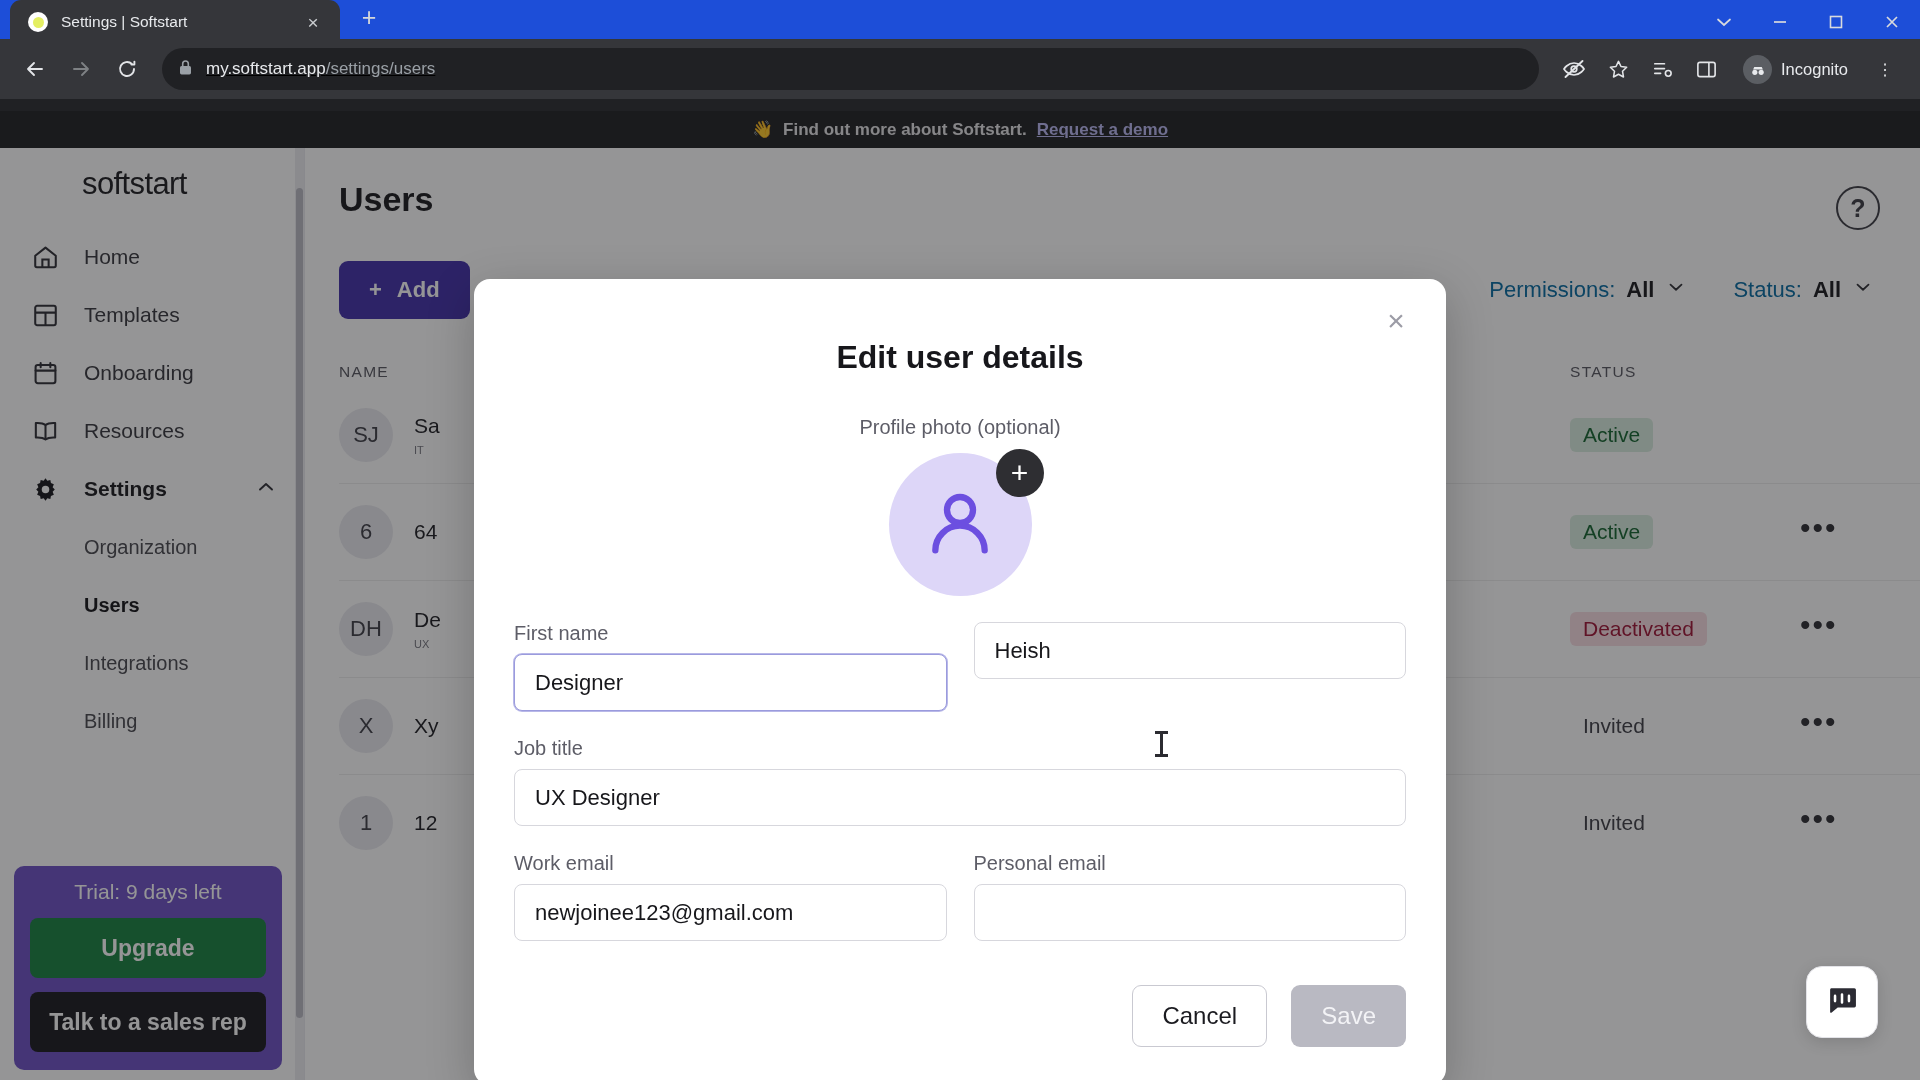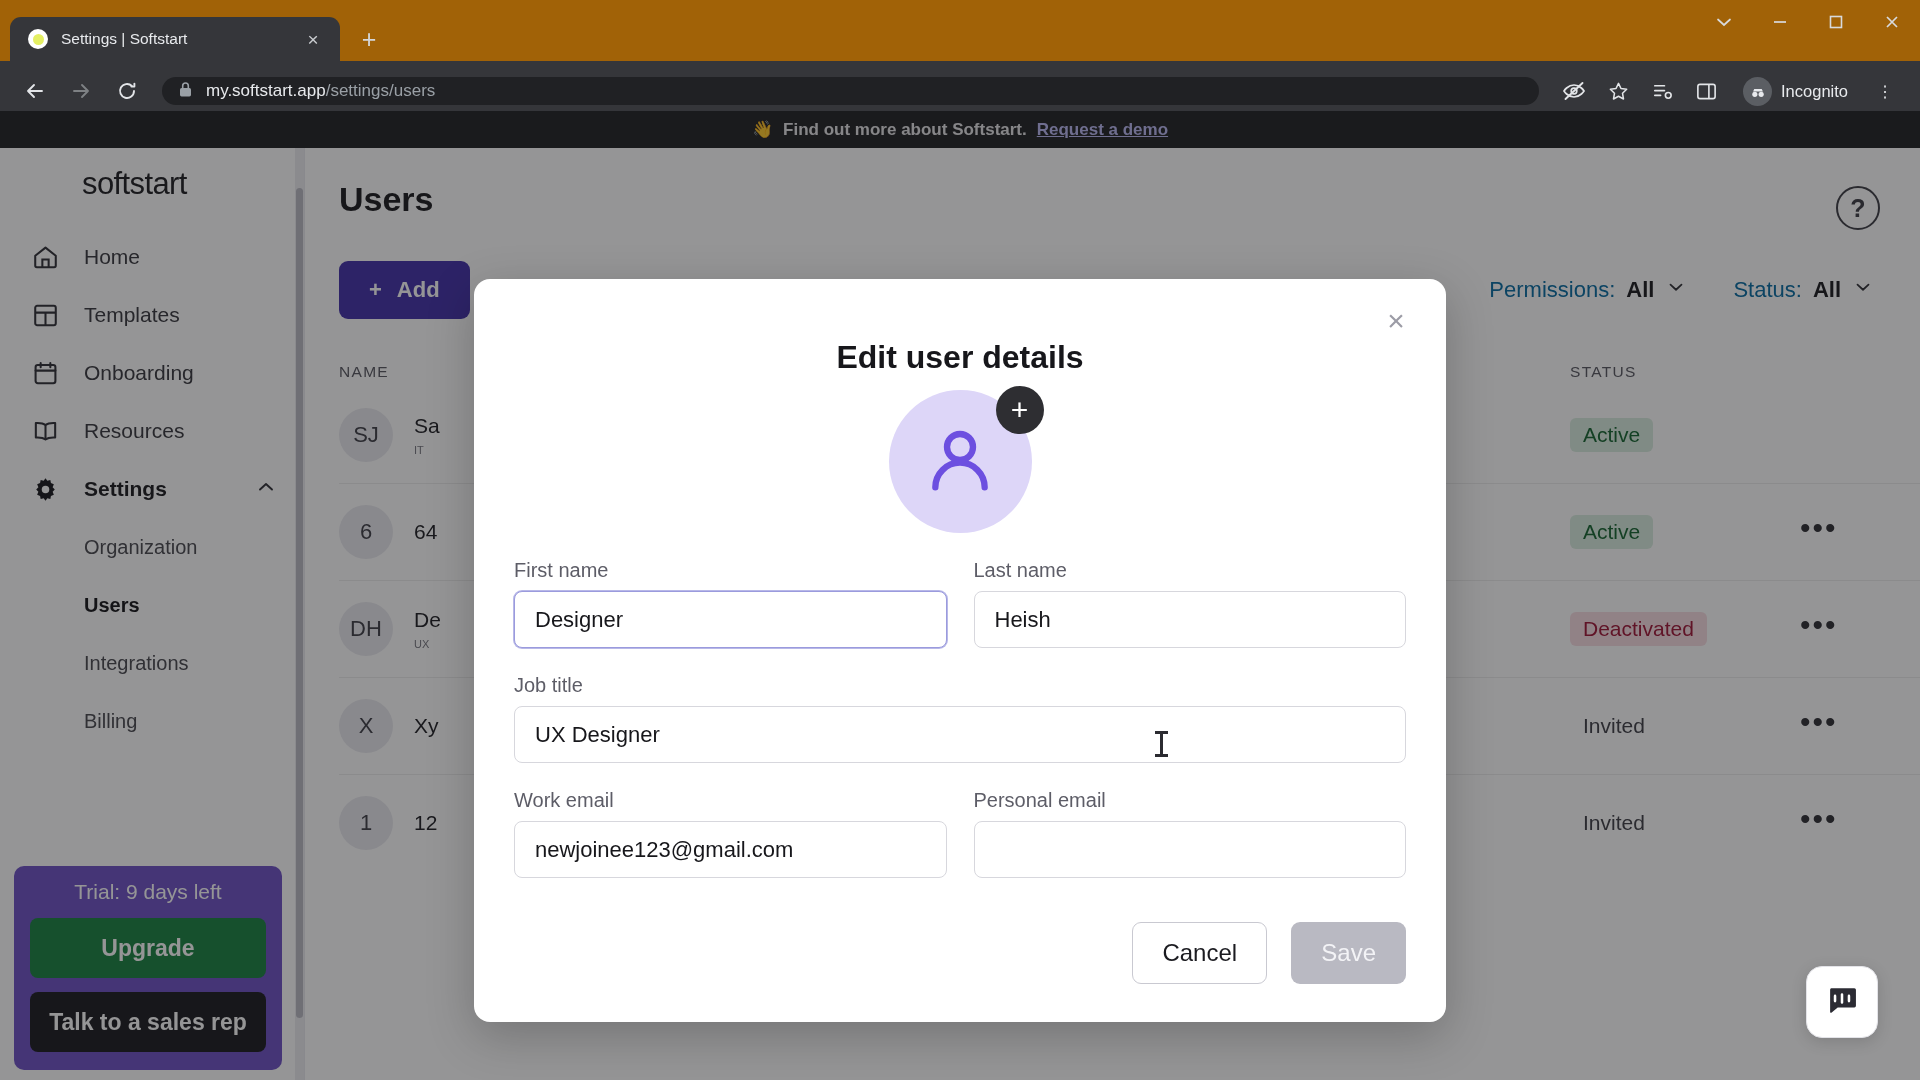--- a/index.html
+++ b/index.html
@@ -7,21 +7,21 @@
     width: 1920px; height: 1080px;
     overflow: hidden;
     font-family: "Liberation Sans", sans-serif;
     background: #1f2023;
   }
 
   
   .browser { width: 1920px; height: 1080px; position: relative; background:#202124; }
 
   .tabstrip {
-    height: 61px; background:#a16207; display:flex; align-items:flex-end;
+    height: 39px; background:#1d4ed8; display:flex; align-items:flex-start;
     padding-left: 10px; position:relative;
   }
   .tab {
     display:flex; align-items:center; gap:13px;
     height:44px; width:330px; border-radius:11px 11px 0 0;
     background:#35363a; padding:0 14px 0 18px; position:relative;
   }
   .tab-fav {
     width:20px; height:20px; border-radius:50%;
     background:#fff; display:flex; align-items:center; justify-content:center;
@@ -51,23 +51,23 @@
   .toolbar {
     height:60px; background:#35363a; display:flex; align-items:center;
     padding:0 14px; gap:4px;
   }
   .navbtn {
     width:42px;height:42px;border-radius:50%;display:flex;align-items:center;
     justify-content:center;color:#e3e5e8;
   }
   .navbtn.dim { color:#7e8184; }
   .omnibox {
-    flex:1; height:28px; background:#202124; border-radius:21px;
+    flex:1; height:42px; background:#202124; border-radius:21px;
     display:flex; align-items:center; padding:0 16px; gap:13px;
-    margin:0 10px; min-width:0;
+    margin:0 10px; min-width:0;text-decoration:underline;
   }
   .omni-url { font-size:17px; color:#e8eaed; white-space:nowrap; }
   .omni-url .path { color:#9aa0a6; }
   .tb-icons { display:flex; align-items:flex-end; gap:2px; }
   .tb-ico {
     width:42px;height:42px;border-radius:50%;display:flex;align-items:center;
     justify-content:center;color:#e3e5e8;
   }
   .incognito-pill {
     display:flex;align-items:center;gap:9px;height:42px;padding:0 14px 0 8px;
@@ -539,40 +539,40 @@
           </tbody>
         </table>
       </main>
     </div>
 
     <div class="overlay"></div>
 
     <div class="modal">
       <div class="modal-close">×</div>
       <div class="modal-title">Edit user details</div>
+      <div class="photo-label">Profile photo (optional)</div>
 
       <div class="avatar-wrap">
         <div class="avatar-big">
           <span>
             <svg width="80" height="80" viewBox="0 0 24 24">
                 <circle cx="12" cy="8.1" r="3.9" stroke="#6c4fe0" stroke-width="1.9" fill="none"></circle>
                 <path d="M4.6 20.2a7.4 7.4 0 0 1 14.8 0" stroke="#6c4fe0" stroke-width="1.9" fill="none" stroke-linecap="round"></path>
               </svg>
           </span>
           <div class="avatar-plus">+</div>
         </div>
       </div>
 
       <div class="frow">
         <div class="fgroup">
           <label class="flabel">First name</label>
           <input class="finput focused" value="Designer" style="">
         </div>
         <div class="fgroup">
-          <label class="flabel">Last name</label>
           <input class="finput" value="Heish" style="">
         </div>
       </div>
 
       <div class="frow">
         <div class="fgroup">
           <label class="flabel">Job title</label>
           <input class="finput" value="UX Designer" style="">
         </div>
       </div>

